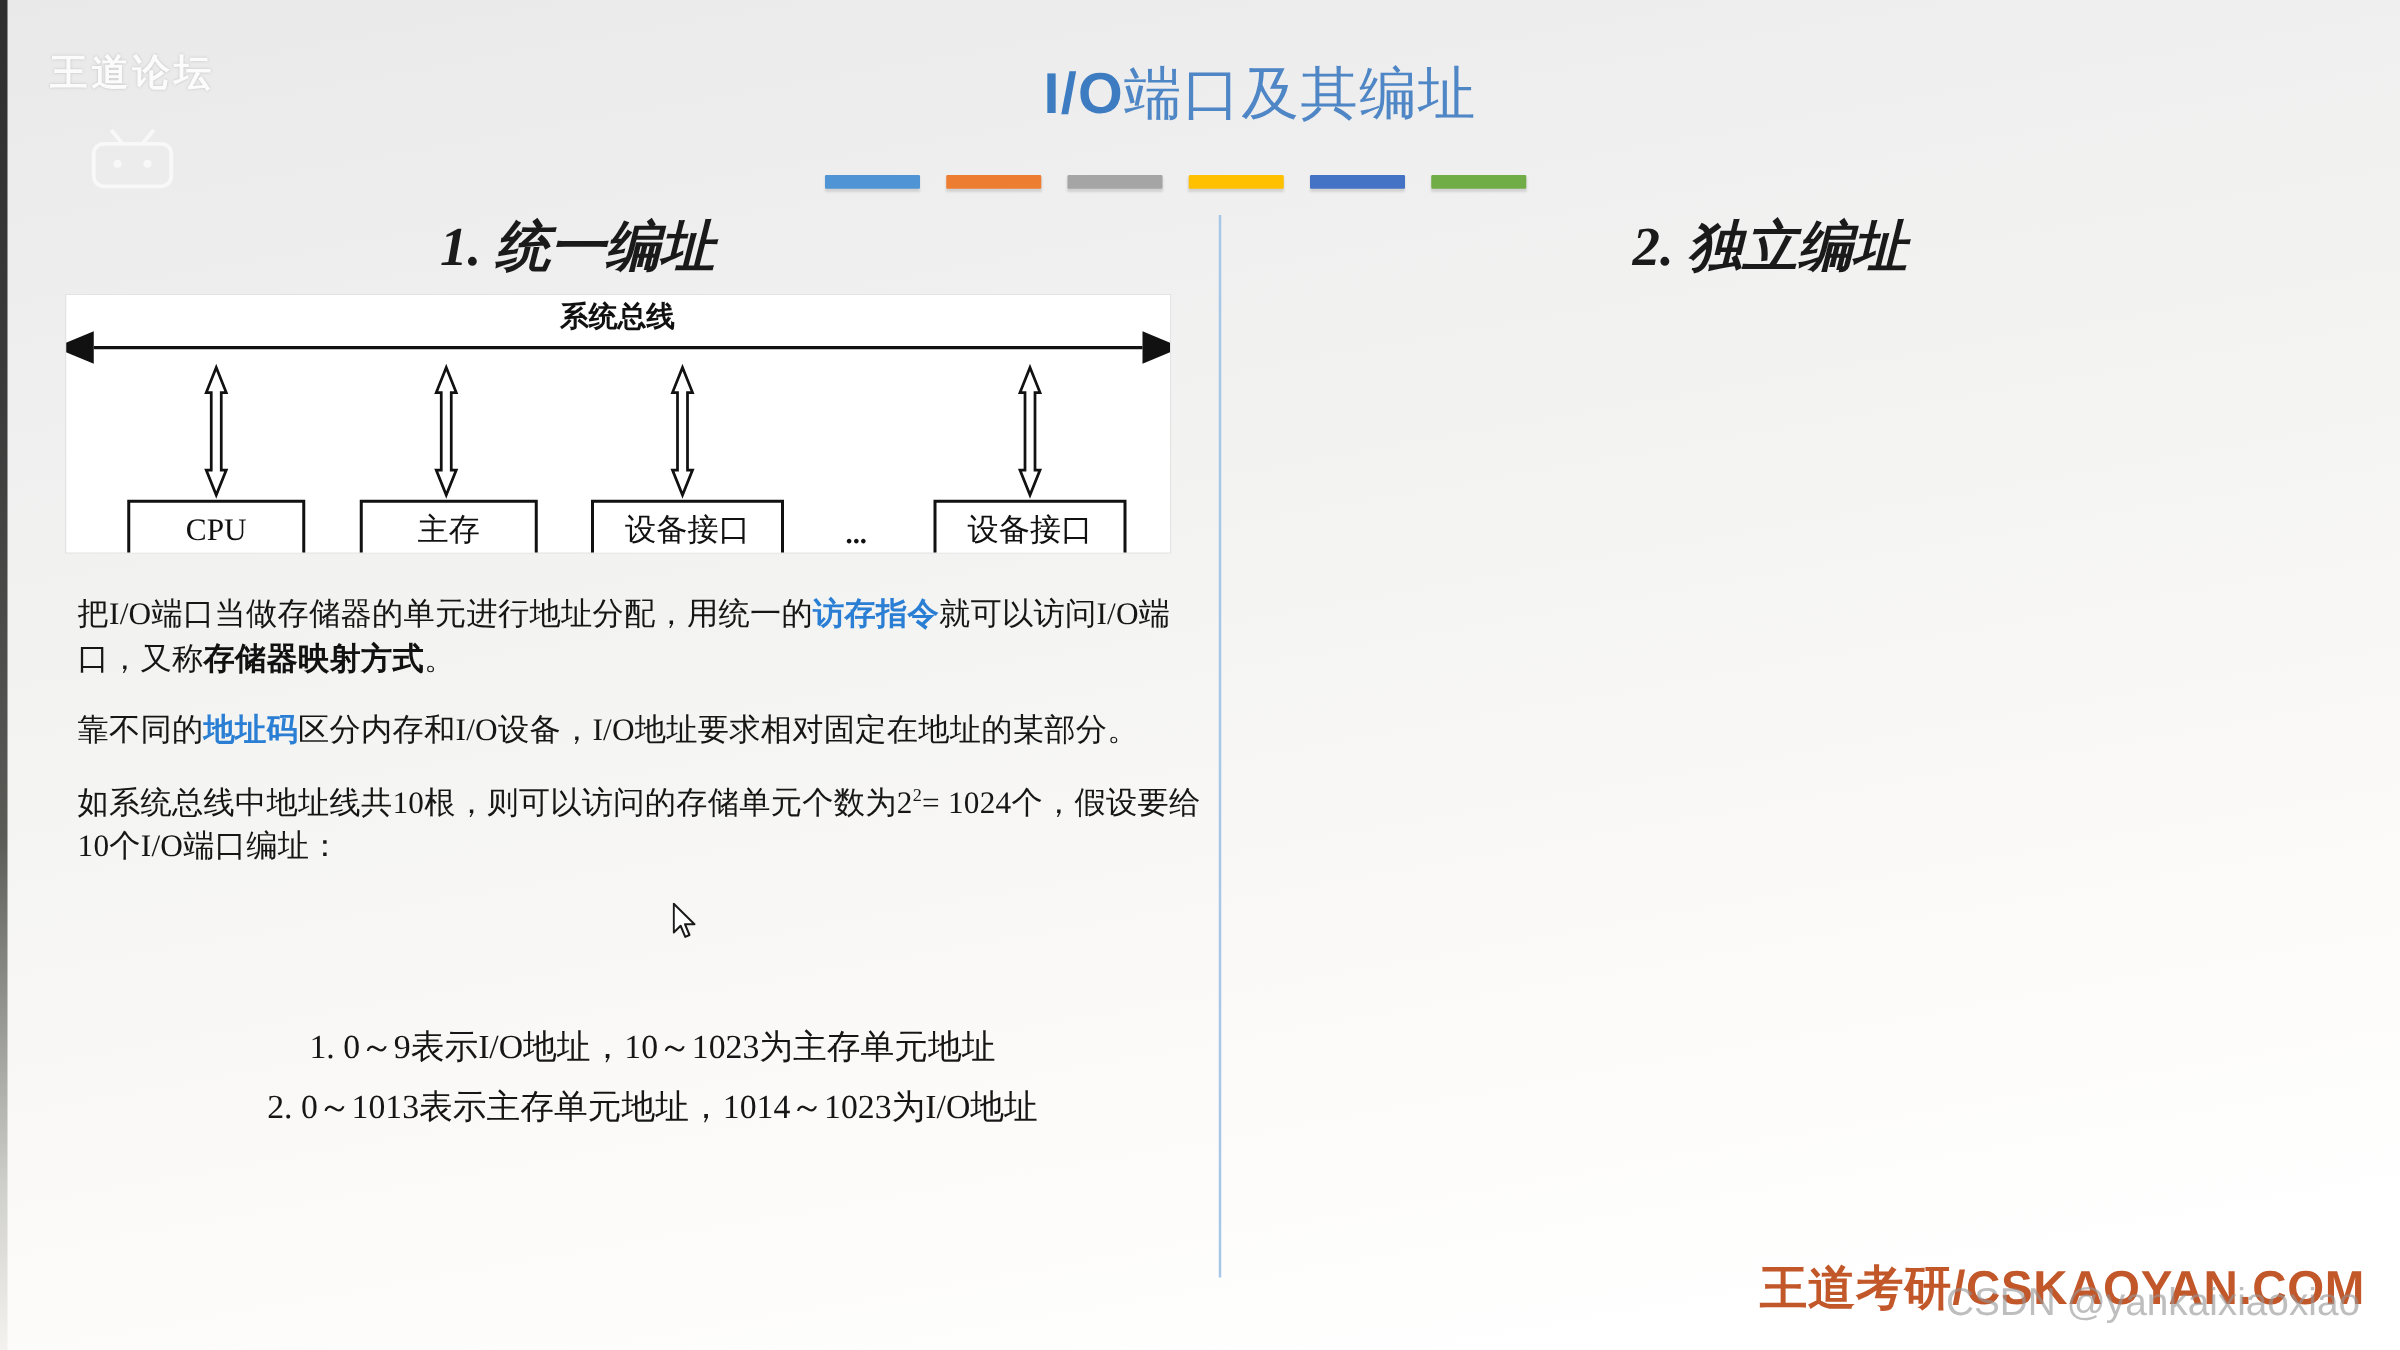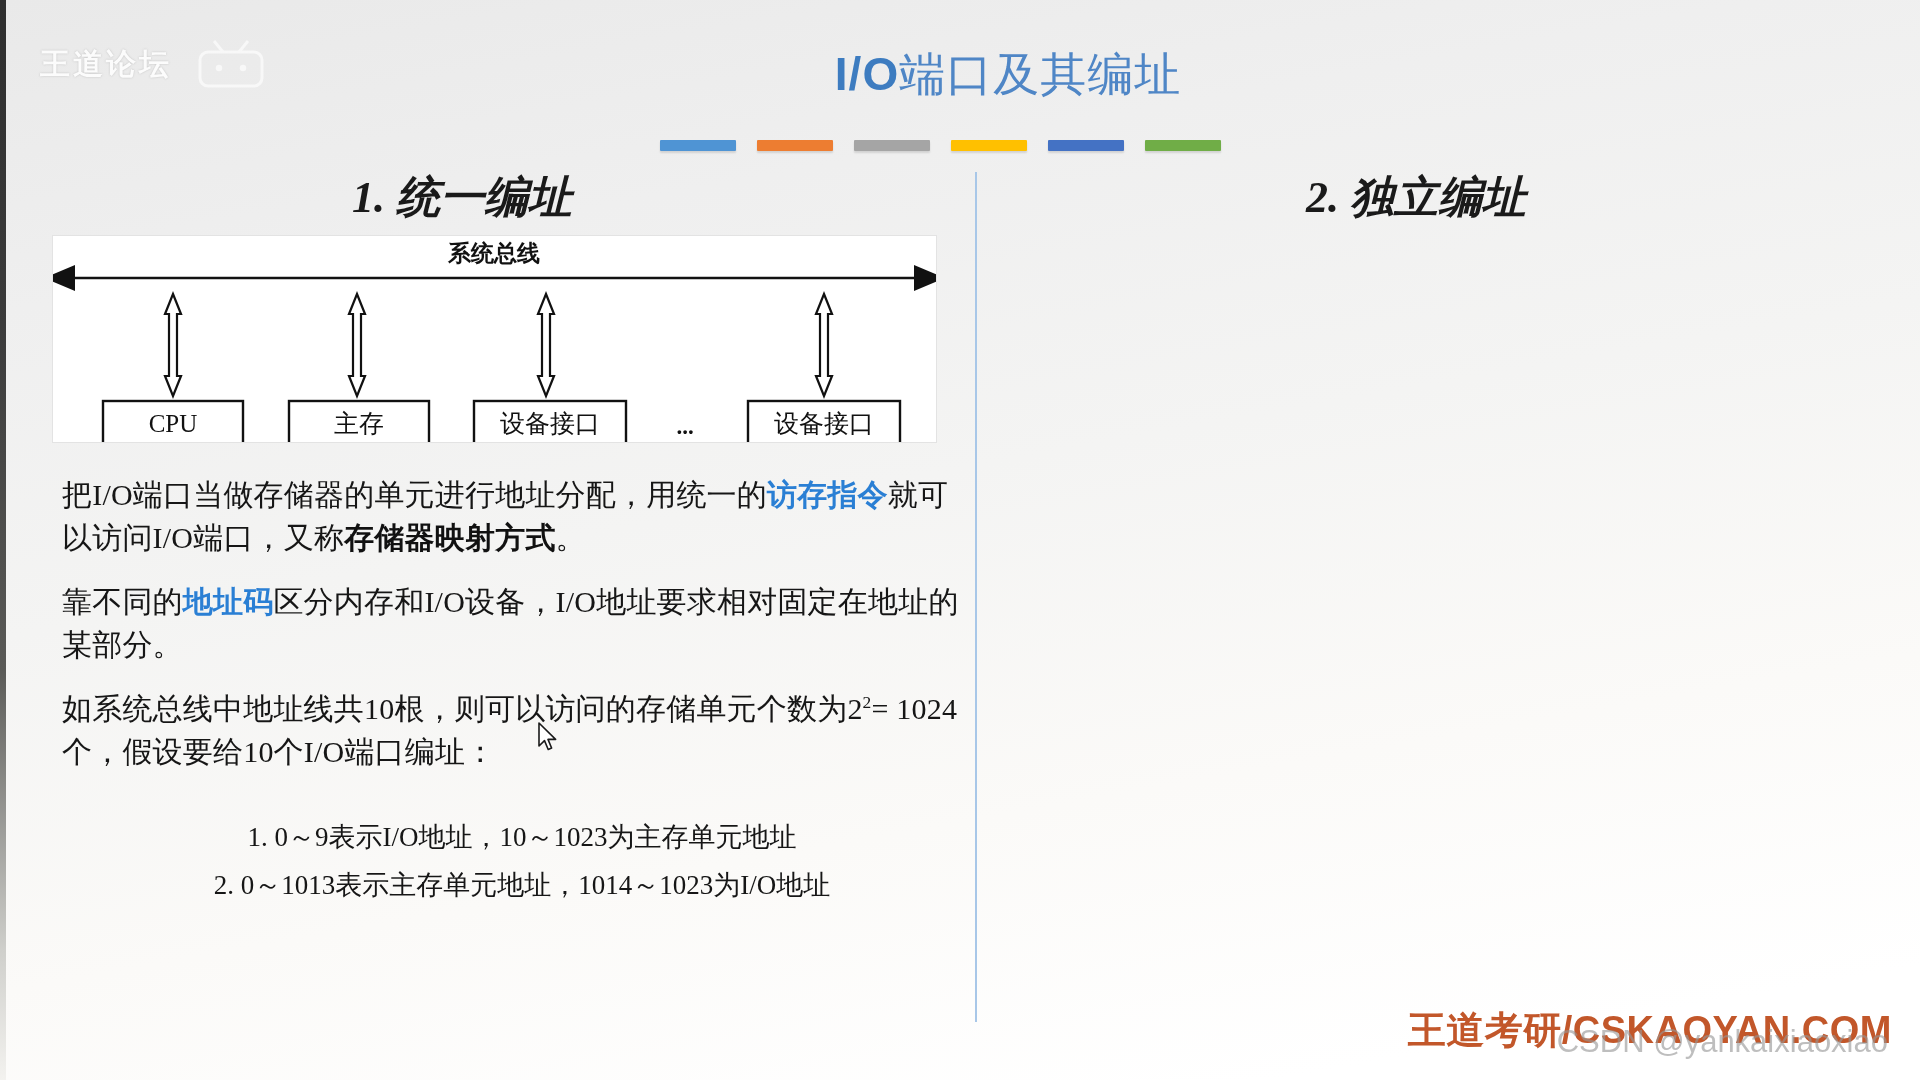--- a/index.html
+++ b/index.html
@@ -28,20 +28,21 @@
   }
 
   
   #brand-watermark {
     position: absolute;
     left: 40px; top: 38px;
     display: flex;
     align-items: center;
     gap: 22px;
     opacity: .85;
+    flex-direction: column;
   }
   #brand-text {
     font-family: "Liberation Sans", sans-serif;
     font-size: 30px;
     font-weight: 700;
     color: #ffffff;
     letter-spacing: 3px;
     text-shadow: 0 0 2px rgba(160,160,160,.75);
   }
   #bili-logo {
@@ -127,21 +128,21 @@
   }
 
   
   #body-text {
     position: absolute;
     left: 62px; top: 474px;
     width: 900px;
   }
   .para {
     font-family: "Liberation Serif", "DejaVu Serif", serif;
-    font-size: 30px;
+    font-size: 25px;
     line-height: 1.42;
     color: #161616;
     margin-bottom: 22px;
     letter-spacing: .2px;
   }
   .para .hl      { color: #2a7fd4; font-weight: 700; }
   .para .strong  { font-weight: 700; color: #111; }
   .para sup      { font-size: .58em; vertical-align: super; }
 
   #numbered-list {

